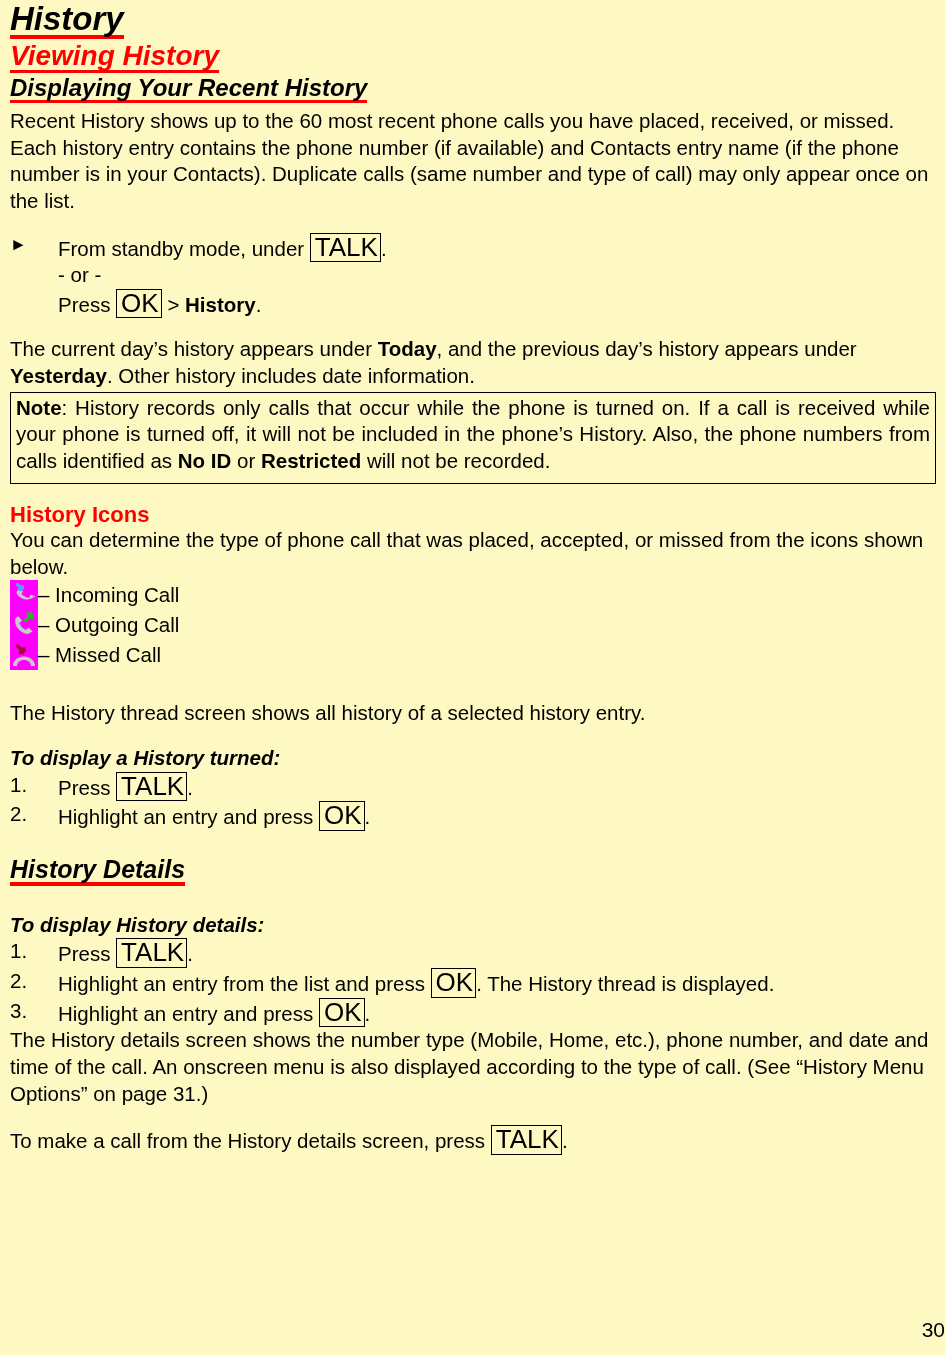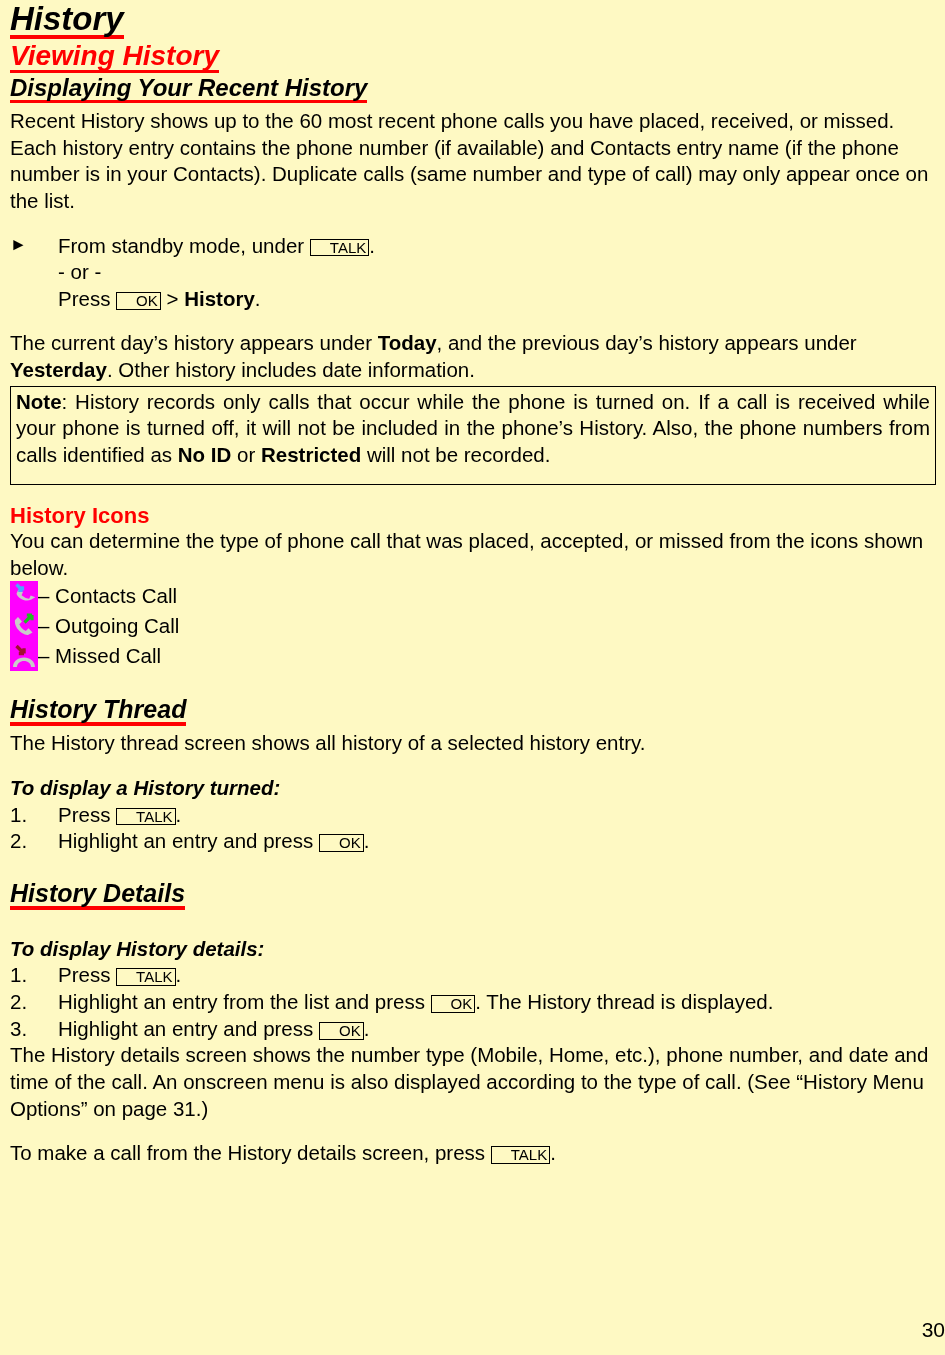--- a/index.html
+++ b/index.html
@@ -87,31 +87,31 @@
   }
   b, .b { font-weight: bold; }
   .bi { font-weight: bold; font-style: italic; }
   .spacer-md { height: 18px; }
   .spacer-lg { height: 26px; }
 
   
   .key {
     display: inline-block;
     border: 1.4px solid #000000;
-    padding: 0px 2px 0px 19px;
+    padding: 0px 2px 0px 4px;
     line-height: 1.06;
-    font-size: 15px;
+    font-size: 26px;
     white-space: nowrap;
     vertical-align: baseline;
   }
 
   
   .callout {
     border: 1.5px solid #000000;
-    padding: 2px 5px 15px 5px;
+    padding: 2px 5px 8px 5px;
     box-sizing: border-box;
     width: 926px;
     font-size: 20.5px;
     line-height: 1.30;
     text-align: justify;
     text-justify: inter-word;
   }
   .callout.single { text-align: left; }
 
   
@@ -217,21 +217,21 @@
     <p class="p">You can determine the type of phone call that was placed, accepted, or missed from the icons shown below.</p>
 
     <div class="icon-row">
       <span class="call-icon">
         <svg width="28" height="30" viewBox="0 0 28 30">
           <rect x="0" y="0" width="28" height="30" fill="#ff00ff"></rect>
           <path d="M20 21 C20 21 16 22 11.5 18 C7 14 8 10 8 10 L11 7 L14.5 11 L12 13.5 C12 13.5 13 15.5 14.5 17 C16 18.5 17.8 19.4 17.8 19.4 L20.4 17 L24 20.5 Z" fill="#c9c9c9" transform="rotate(-22 14 15)"></path>
           <path d="M6.5 3.5 L12.5 9.5 M12.5 9.5 L12.5 5.3 M12.5 9.5 L8.3 9.5" stroke="#4da6ff" stroke-width="3.2" fill="none" stroke-linecap="butt"></path>
         </svg>
       </span>
-      <span class="icon-label">– Contacts Call</span>
+      <span class="icon-label">– Incoming Call</span>
     </div>
 
     <div class="icon-row">
       <span class="call-icon">
         <svg width="28" height="30" viewBox="0 0 28 30">
           <rect x="0" y="0" width="28" height="30" fill="#ff00ff"></rect>
           <path d="M18 24 C18 24 13 24 8.5 19 C4 14 5 9 5 9 L8 6 L12 10.5 L9.3 13.2 C9.3 13.2 10.4 15.5 12 17.2 C13.7 18.9 15.8 19.9 15.8 19.9 L18.5 17.2 L22.5 21.5 Z" fill="#c9c9c9"></path>
           <path d="M14.5 11.5 L22 4 M22 4 L16.8 4 M22 4 L22 9.2" stroke="#22bb22" stroke-width="3.2" fill="none" stroke-linecap="butt"></path>
         </svg>
       </span>
@@ -244,23 +244,20 @@
           <rect x="0" y="0" width="28" height="30" fill="#ff00ff"></rect>
           <path d="M3 26 C3 20.5 8 16.5 14 16.5 C20 16.5 25 20.5 25 26 L21 26 C21 22.6 17.9 20 14 20 C10.1 20 7 22.6 7 26 Z" fill="#c9c9c9"></path>
           <path d="M6.5 5 L14 12.5 M14 12.5 L14 7.3 M14 12.5 L8.8 12.5" stroke="#a01030" stroke-width="3.4" fill="none" stroke-linecap="butt"></path>
         </svg>
       </span>
       <span class="icon-label">– Missed Call</span>
     </div>
 
     <div class="spacer-lg"></div>
 
-    <div class="heading-line">
-      <span class="h-section">History Thread</span>
-    </div>
 
     <p class="p" style="margin-top:4px;">The History thread screen shows all history of a selected history entry.</p>
 
     <div class="spacer-md"></div>
 
     <div class="p bi">To display a History turned:</div>
 
     <div class="num-row">
       <div class="num-marker">1.</div>
       <div class="num-body"><span>Press </span><span class="key">TALK</span><span>.</span></div>

